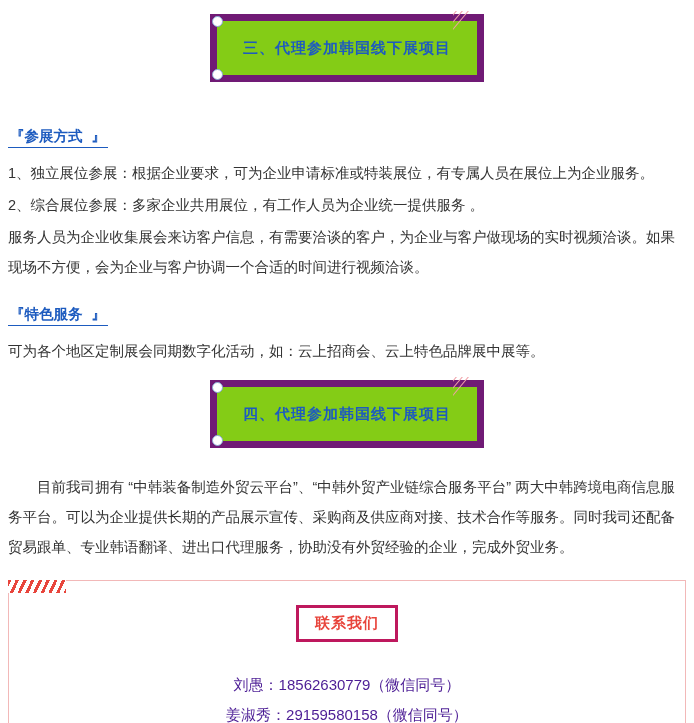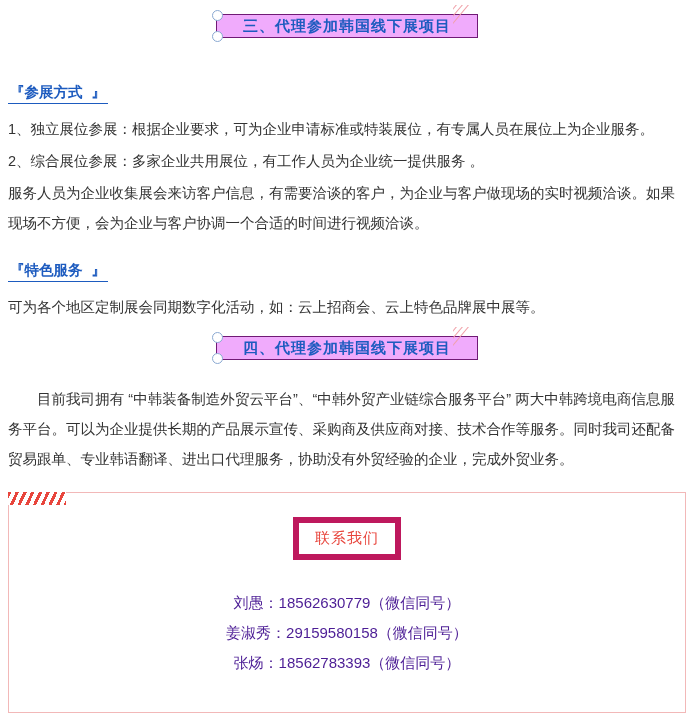--- a/index.html
+++ b/index.html
@@ -17,27 +17,27 @@
   }
 
   
   .banner-wrap {
     position: relative;
     display: flex;
     justify-content: center;
   }
   .banner {
     position: relative;
-    border: 1px solid #701a75;
-    background: #f0abfc;
+    border: 7px solid #701a75;
+    background: #84cc16;
     color: #1d5bbf;
     font-size: 15px;
     font-weight: bold;
     letter-spacing: 1px;
-    padding: 2px 26px;
+    padding: 18px 26px;
     box-sizing: border-box;
     line-height: 1.2;
   }
   .banner .corner-dot {
     position: absolute;
     width: 9px;
     height: 9px;
     border: 1px solid #8aa9d2;
     border-radius: 50%;
     background: #ffffff;
@@ -113,23 +113,23 @@
       115deg,
       #e8453c 0px, #e8453c 3px,
       #ffffff 3px, #ffffff 7px
     );
   }
   .contact-title-wrap {
     display: flex;
     justify-content: center;
   }
   .contact-title {
-    border: 6px solid #be185d;
+    border: 3px solid #be185d;
     color: #e8453c;
-    font-weight: normal;
+    font-weight: bold;
     font-size: 15px;
     letter-spacing: 1px;
     padding: 7px 16px;
     line-height: 1.1;
   }
   .contact-list {
     margin-top: 28px;
     text-align: center;
   }
   .contact-line {

